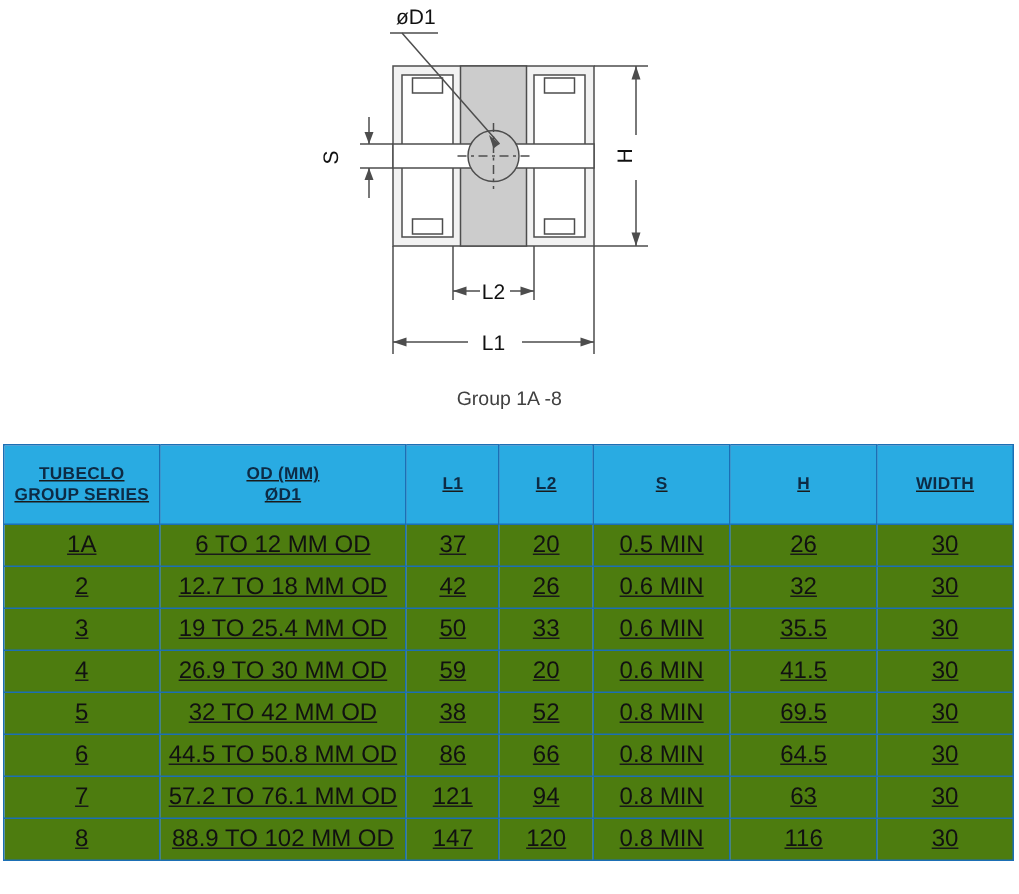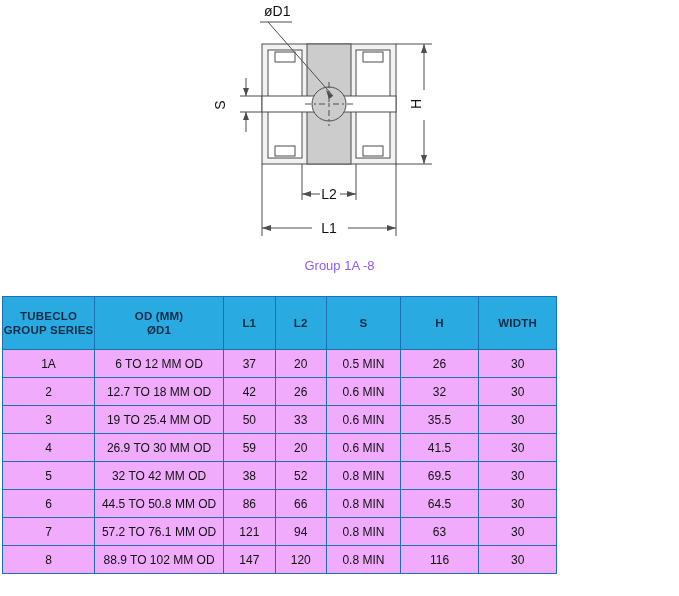--- a/index.html
+++ b/index.html
@@ -16,51 +16,52 @@
     width:679px;
     height:288px;
   }
   .diagram svg{display:block;}
   .caption{
     position:absolute;
     left:0;right:0;
     top:258px;
     text-align:center;
     font-size:13px;
-    color:#8b5cf6;
+    color:#404040;
   }
   .caption span{display:inline-block;}
   table.spec{
     position:absolute;
     left:2px;
     top:296px;
-    width:555px;
+    width:674px;
     border-collapse:collapse;
     font-size:11.5px;
+    text-decoration:underline;
   }
   table.spec th, table.spec td{
     border:1px solid #1b6fb5;
     text-align:center;
     vertical-align:middle;
     padding:0;
   }
   table.spec thead th{
     background:#29abe2;
     color:#0d2b45;
     font-weight:bold;
     height:52px;
     font-size:11.5px;
     line-height:14px;
     letter-spacing:.2px;
   }
   table.spec tbody td{
     height:27px;
-    background:#f0abfc;
+    background:#4d7c0f;
     color:#111;
-    font-size:12px;
+    font-size:16px;
   }
   .col-g{width:104px;}
   .col-od{width:166px;}
   .col-l1{width:62px;}
   .col-l2{width:62px;}
   .col-s{width:92px;}
   .col-h{width:98px;}
   .col-w{width:91px;}
   .hdr2{display:block;}
 </style>

